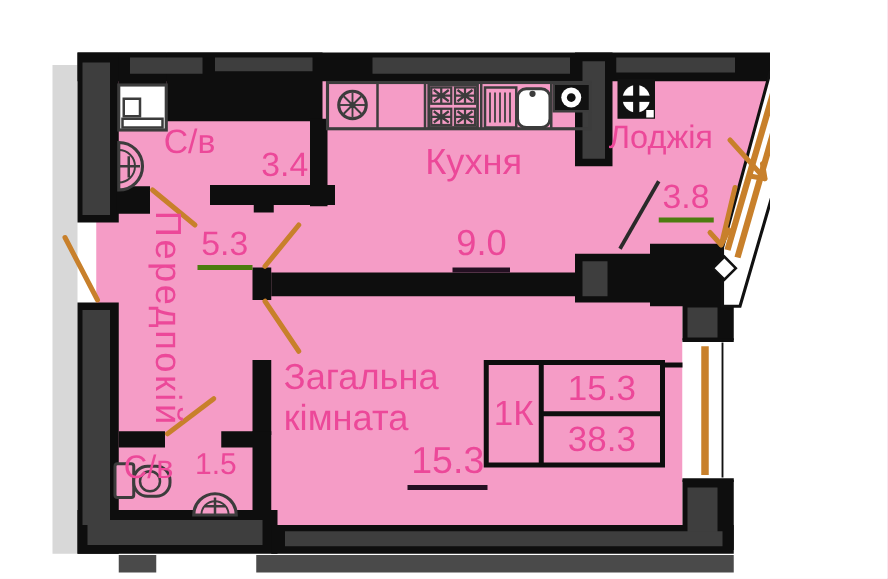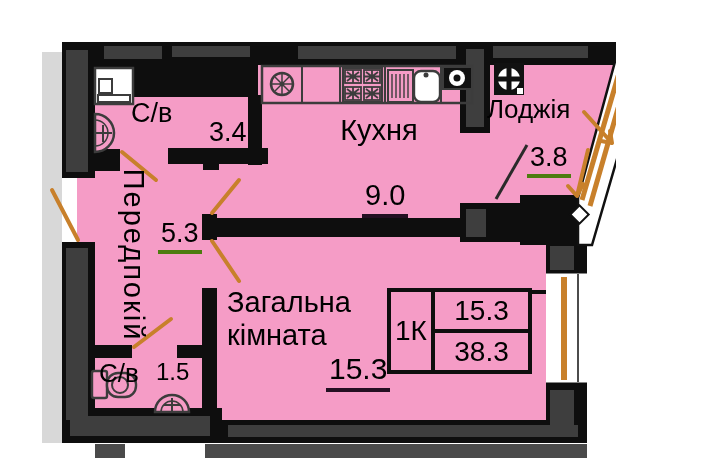--- a/index.html
+++ b/index.html
@@ -1,18 +1,18 @@
 <!DOCTYPE html>
 <html><head>
 <meta charset="utf-8">
 <style>
   html,body{margin:0;padding:0;background:#ffffff;}
   #stage{
     position:relative;width:616px;height:463px;background:#ffffff;overflow:hidden;
-    font-family:"Liberation Sans", sans-serif;color:#000000;
+    font-family:"Liberation Sans", sans-serif;color:#ec4899;
   }
   #plan-svg{position:absolute;left:0;top:0;}
   .lbl{position:absolute;white-space:nowrap;line-height:1;}
   .room-name{font-size:27px;}
   .room-area{font-size:27px;}
   .u3{border-bottom:4px solid #4d7c0f;padding:0 3px 3px 3px;}
   .u4{border-bottom:4px solid #241022;padding:0 3px 4px 3px;}
   .vertical{
     left:133px;top:255px;transform:translate(-50%,-50%) rotate(90deg);
     font-size:29px;letter-spacing:2px;
@@ -205,21 +205,21 @@
   <div class="lbl room-name" style="left:131px;top:100px;">С/в</div>
   <div class="lbl room-area" style="left:209px;top:119px;">3.4</div>
 
   <div class="lbl" style="left:329px;top:116px;width:100px;text-align:center;font-size:29px;">Кухня</div>
   <div class="lbl u4" style="left:362px;top:156px;font-size:29px;margin-top:25px;">9.0</div>
 
   <div class="lbl" style="left:487px;top:96px;font-size:26px;">Лоджія</div>
   <div class="lbl u3" style="left:527px;top:144px;font-size:27px;">3.8</div>
 
   <div class="lbl vertical">Передпокій</div>
-  <div class="lbl u3" style="left:158px;top:182px;font-size:27px;margin-top:38px;">5.3</div>
+  <div class="lbl u3" style="left:158px;top:182px;font-size:27px;">5.3</div>
 
   <div class="lbl living-name" style="left:227px;top:286px;">
     <div>Загальна</div>
     <div>кімната</div>
   </div>
   <div class="lbl u4" style="left:326px;top:354px;font-size:30px;">15.3</div>
 
   <div class="lbl" style="left:99px;top:360px;font-size:26px;">С/в</div>
   <div class="lbl" style="left:156px;top:360px;font-size:24px;">1.5</div>
 

